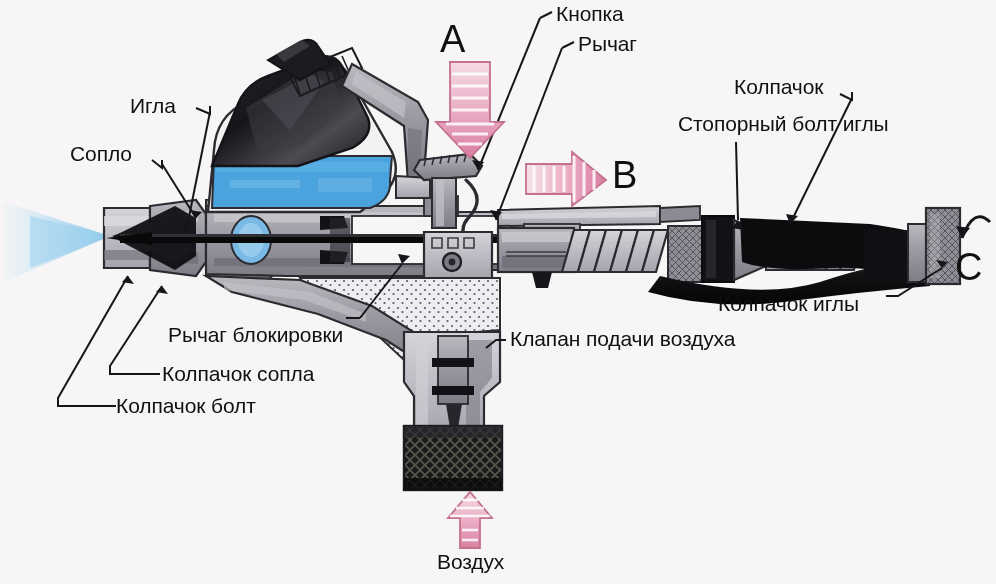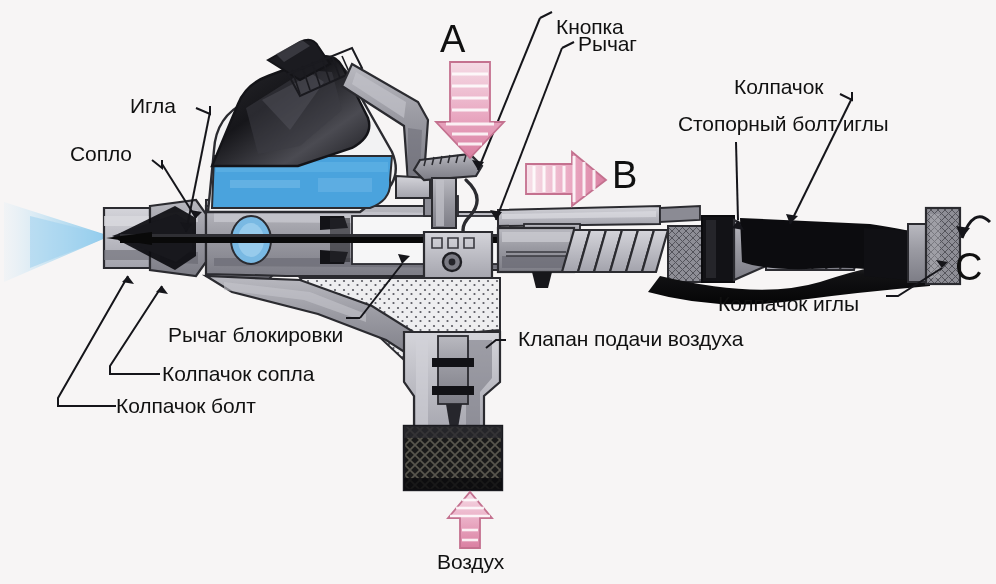--- a/index.html
+++ b/index.html
@@ -380,35 +380,35 @@
           <path d="M456 508 L484 508"></path>
         <path d="M462 500 L478 500"></path>
       </g>
     </g>
   </svg>
 
   <div class="lbl" style="left:70px; top:143px;">Сопло</div>
 
   <div class="lbl" style="left:130px; top:95px;">Игла</div>
 
-  <div class="lbl" style="left:556px; top:16px;">Кнопка</div>
+  <div class="lbl" style="left:556px; top:3px;">Кнопка</div>
 
   <div class="lbl" style="left:578px; top:33px;text-align:right;">Рычаг</div>
 
   <div class="lbl" style="left:734px; top:76px;">Колпачок</div>
 
   <div class="lbl" style="left:650px; top:113px;margin-left:28px;">Стопорный болт иглы</div>
 
   <div class="lbl" style="left:168px; top:324px;">Рычаг блокировки</div>
 
   <div class="lbl" style="left:162px; top:363px;text-align:right;">Колпачок сопла</div>
 
   <div class="lbl" style="left:116px; top:395px;">Колпачок болт</div>
 
-  <div class="lbl" style="left:510px; top:328px;margin-left:8px;">Клапан подачи воздуха</div>
+  <div class="lbl" style="left:510px; top:328px;">Клапан подачи воздуха</div>
 
   <div class="lbl" style="left:718px; top:293px;">Колпачок иглы</div>
 
   <div class="lbl" style="left:437px; top:551px;">Воздух</div>
 
   <div class="marker" style="left:440px; top:20px;">A</div>
 
   <div class="marker" style="left:612px; top:156px;">B</div>
 
   <div class="marker" style="left:955px; top:248px;">C</div>

